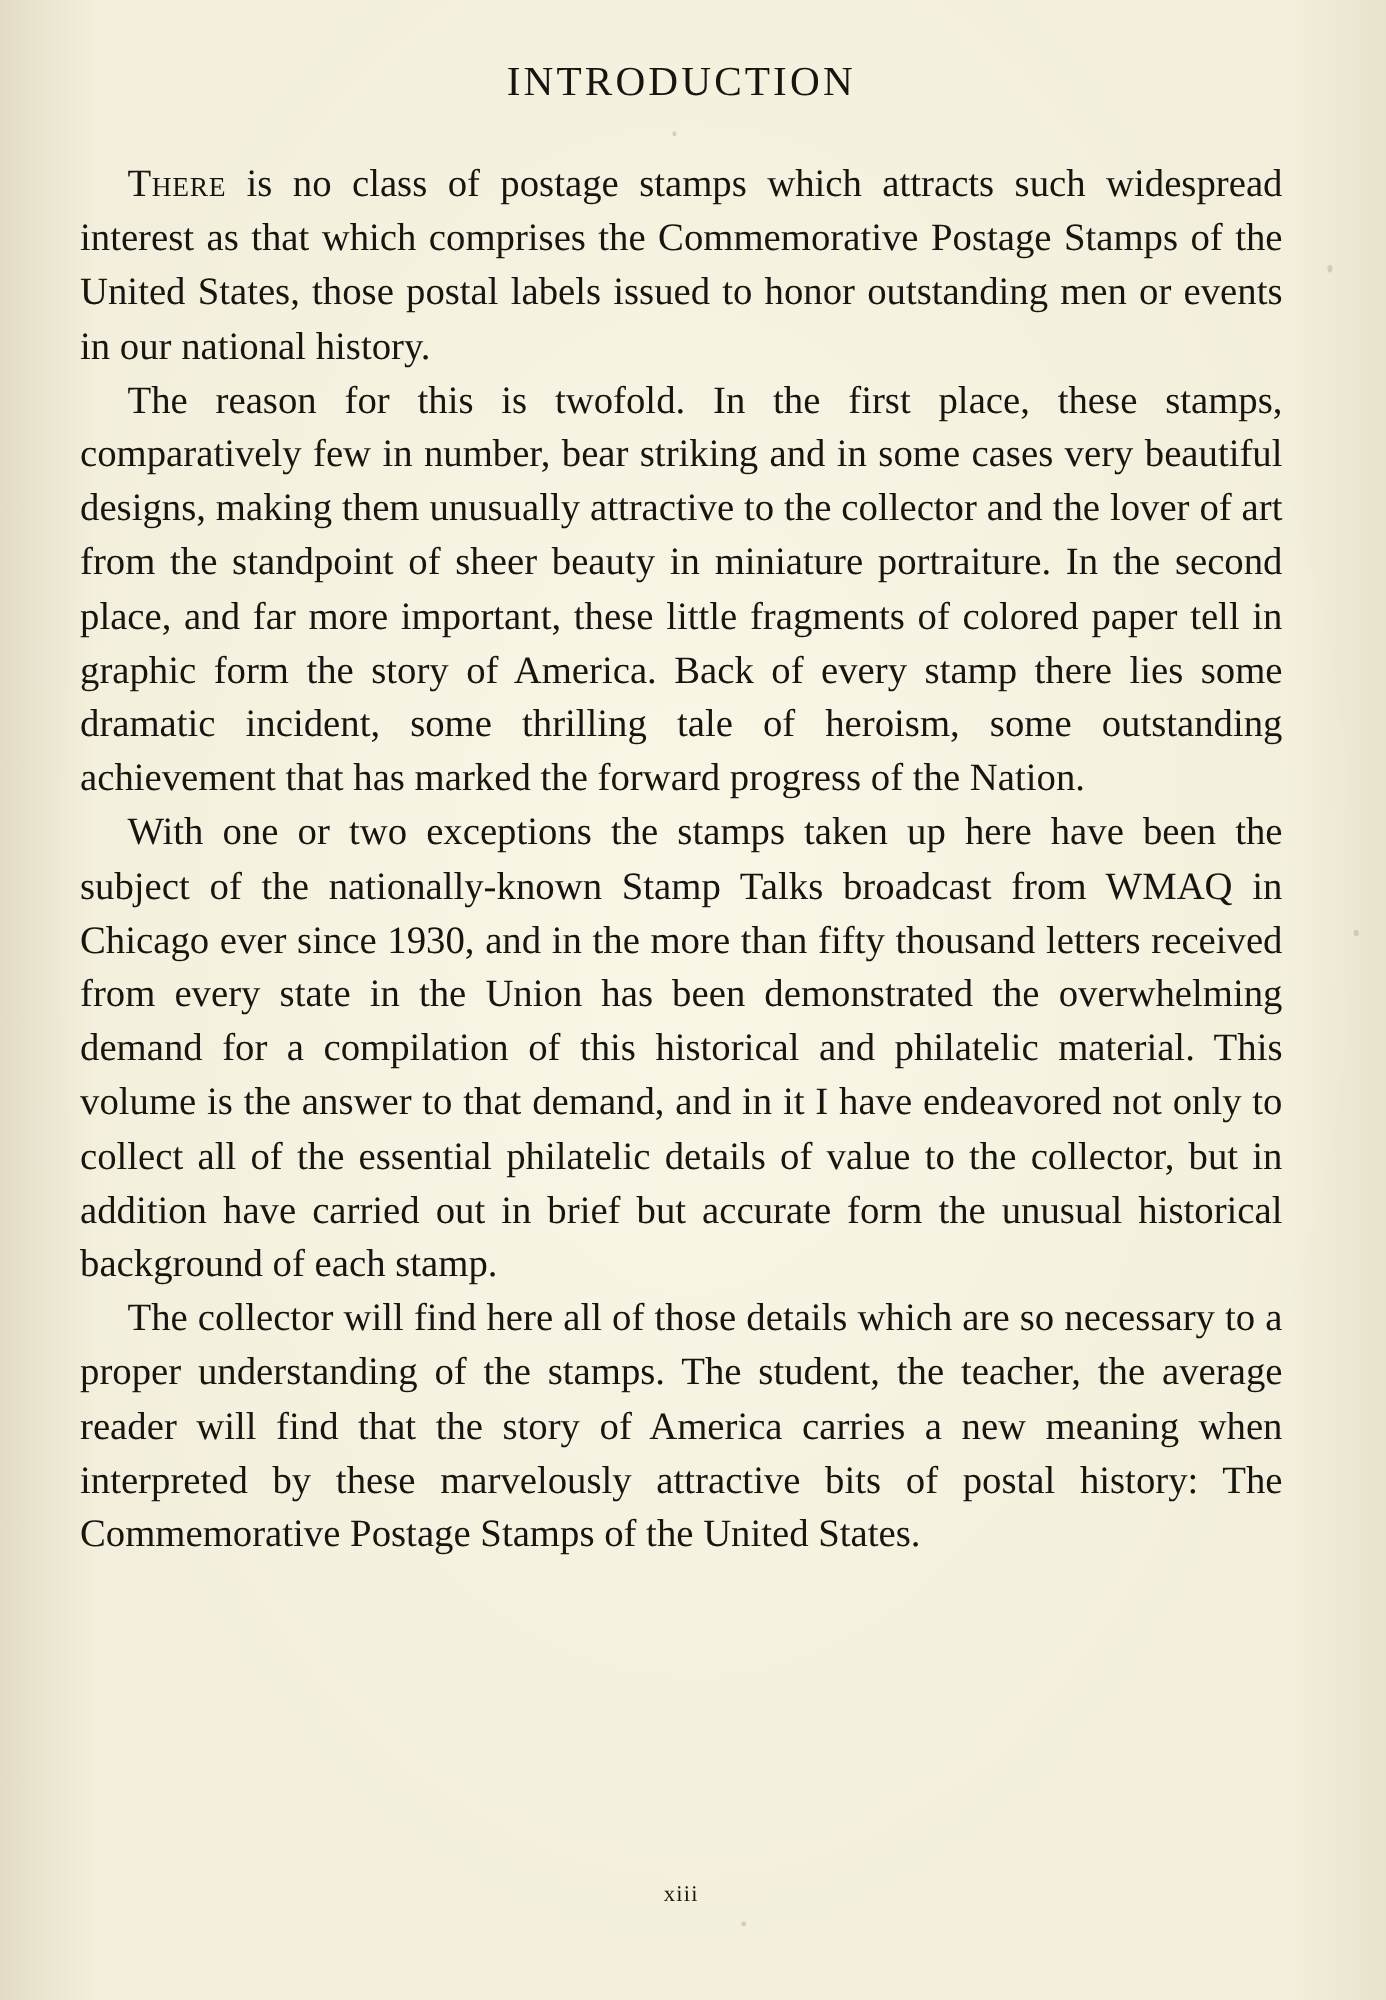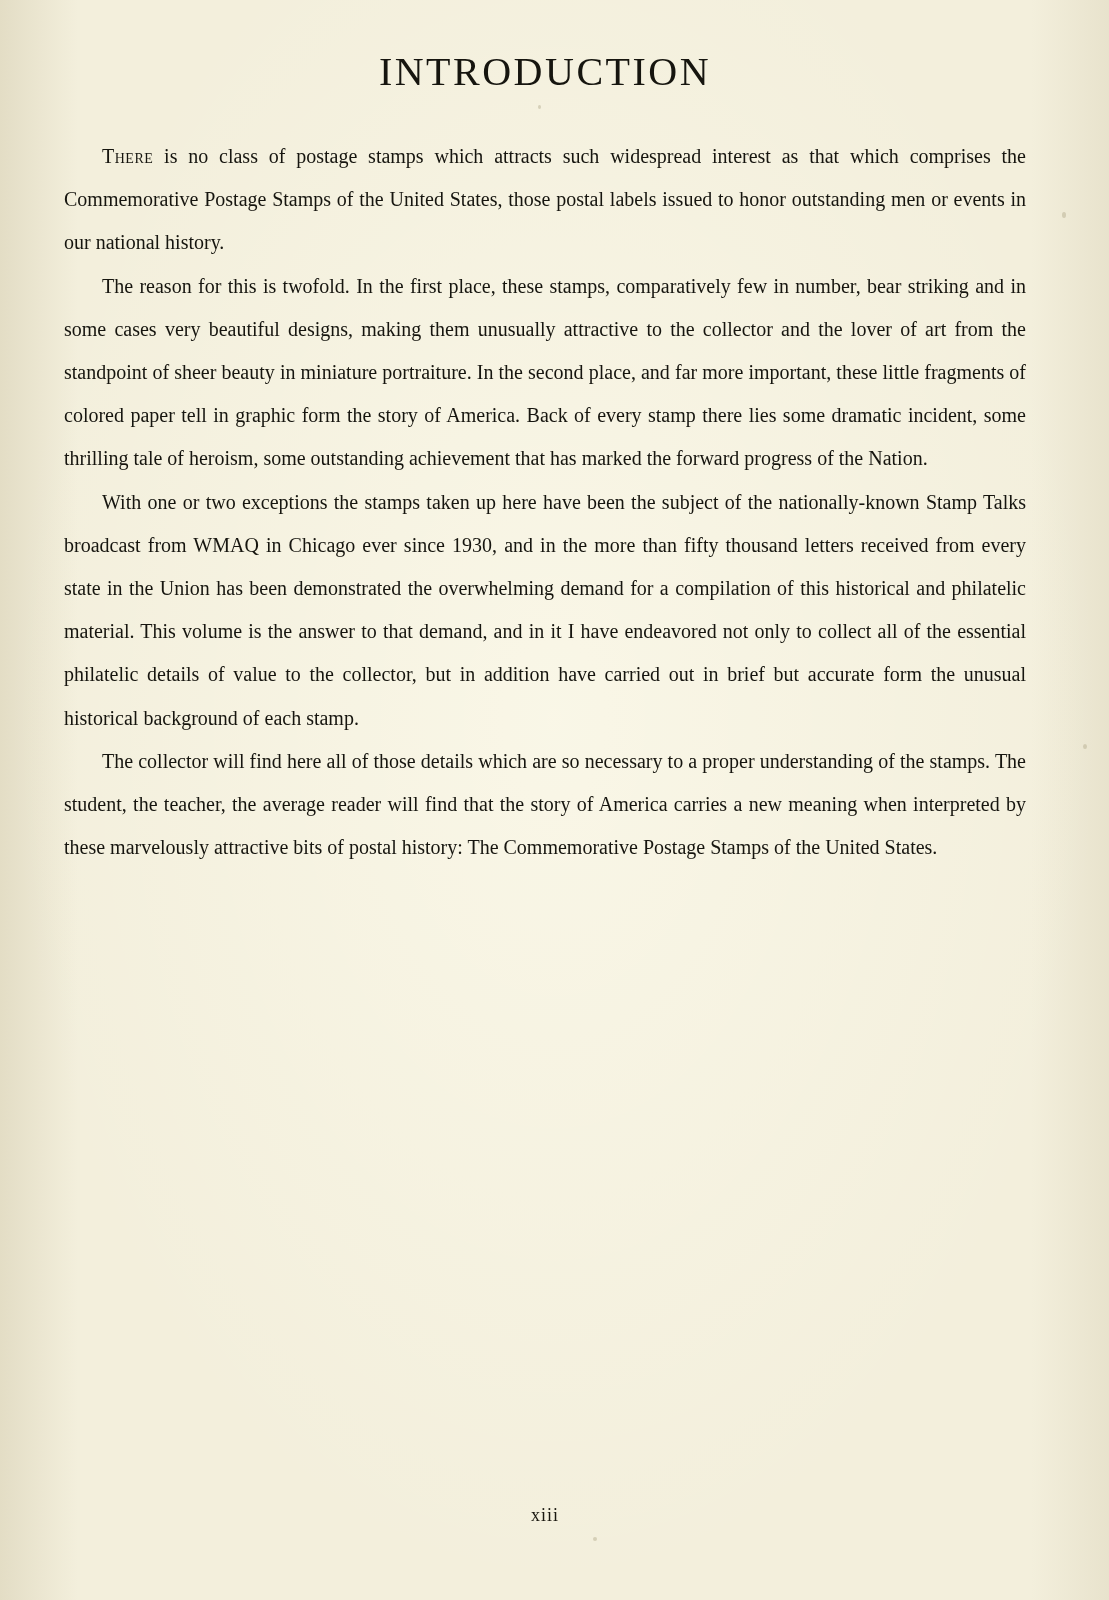--- a/index.html
+++ b/index.html
@@ -26,35 +26,35 @@
   }
   .content {
     position: absolute;
     left: 64px;
     top: 0;
     width: 962px;
     height: 1600px;
   }
   .page-heading {
     text-align: center;
-    font-size: 40px;
+    font-size: 33px;
     letter-spacing: 2.5px;
     margin-top: 48px;
     margin-bottom: 0;
     font-weight: normal;
     color: #16150f;
   }
   .body-text {
     margin-top: 40px;
   }
   p.para {
     margin: 0;
     text-align: justify;
     text-justify: inter-word;
-    font-size: 20px;
+    font-size: 31px;
     line-height: 43.2px;
     text-indent: 38px;
     color: #16150f;
     hyphens: manual;
   }
   p.para + p.para {
     margin-top: 0;
   }
   .smallcaps {
     font-variant: small-caps;

